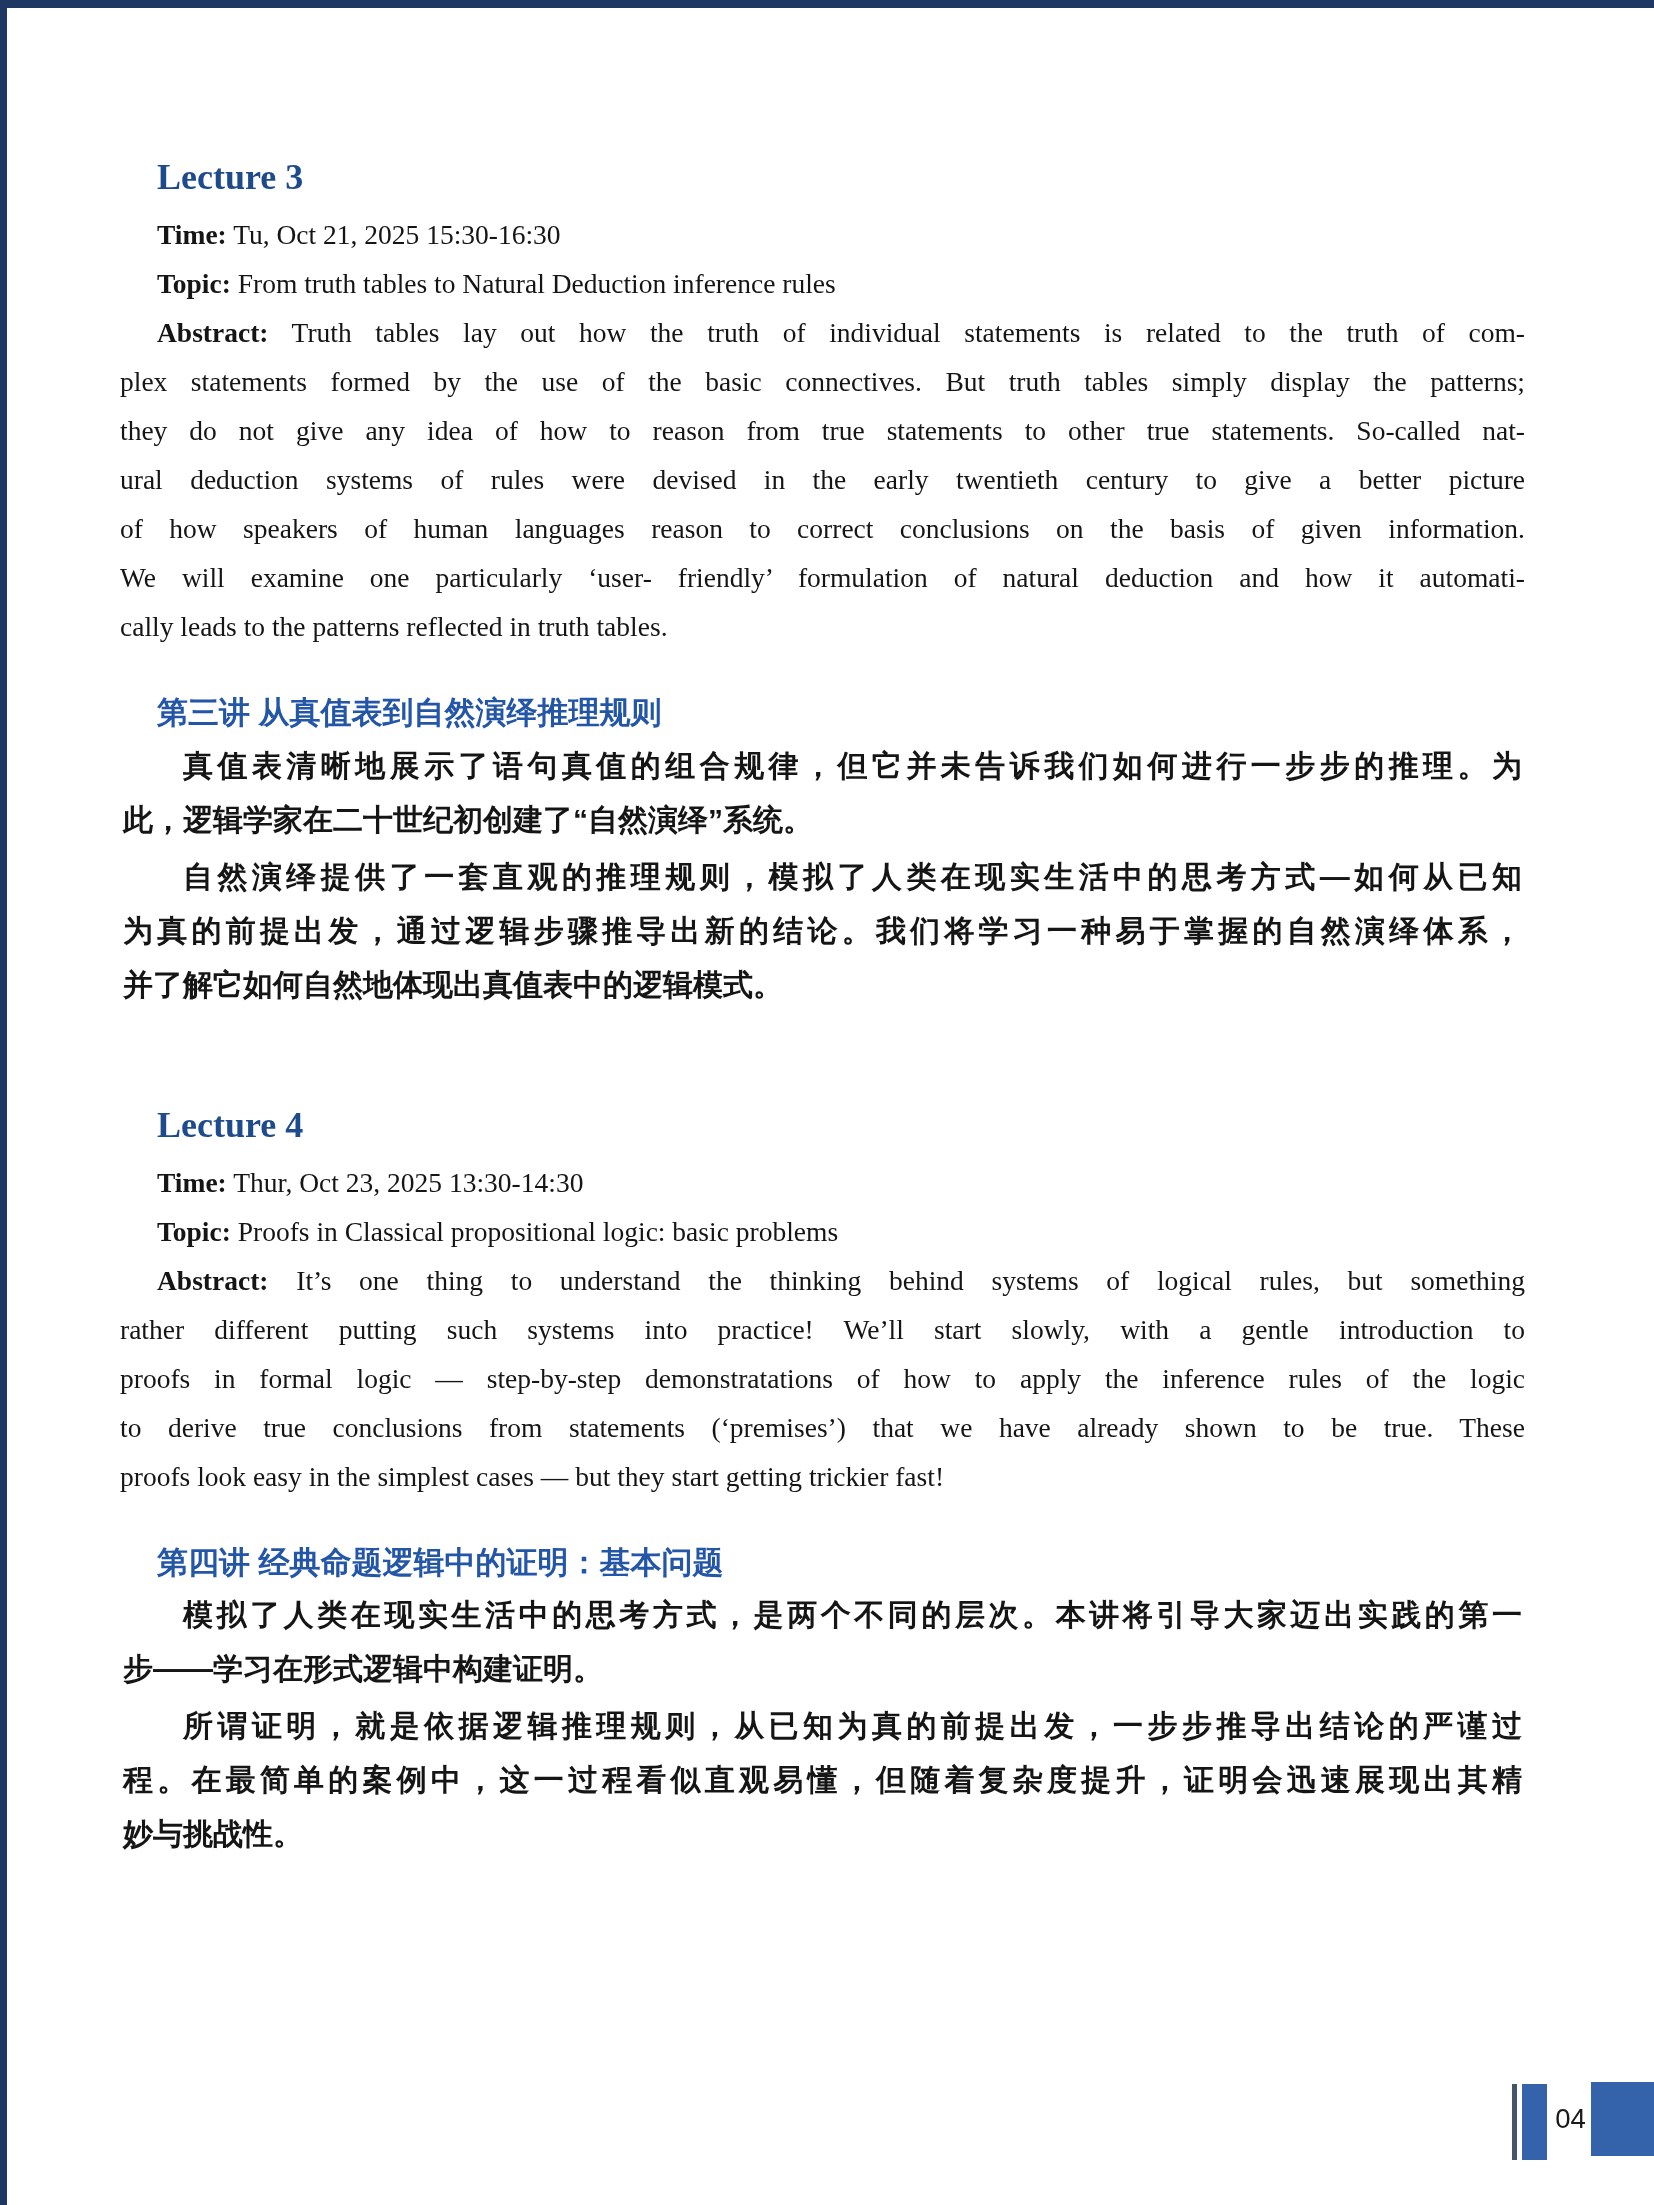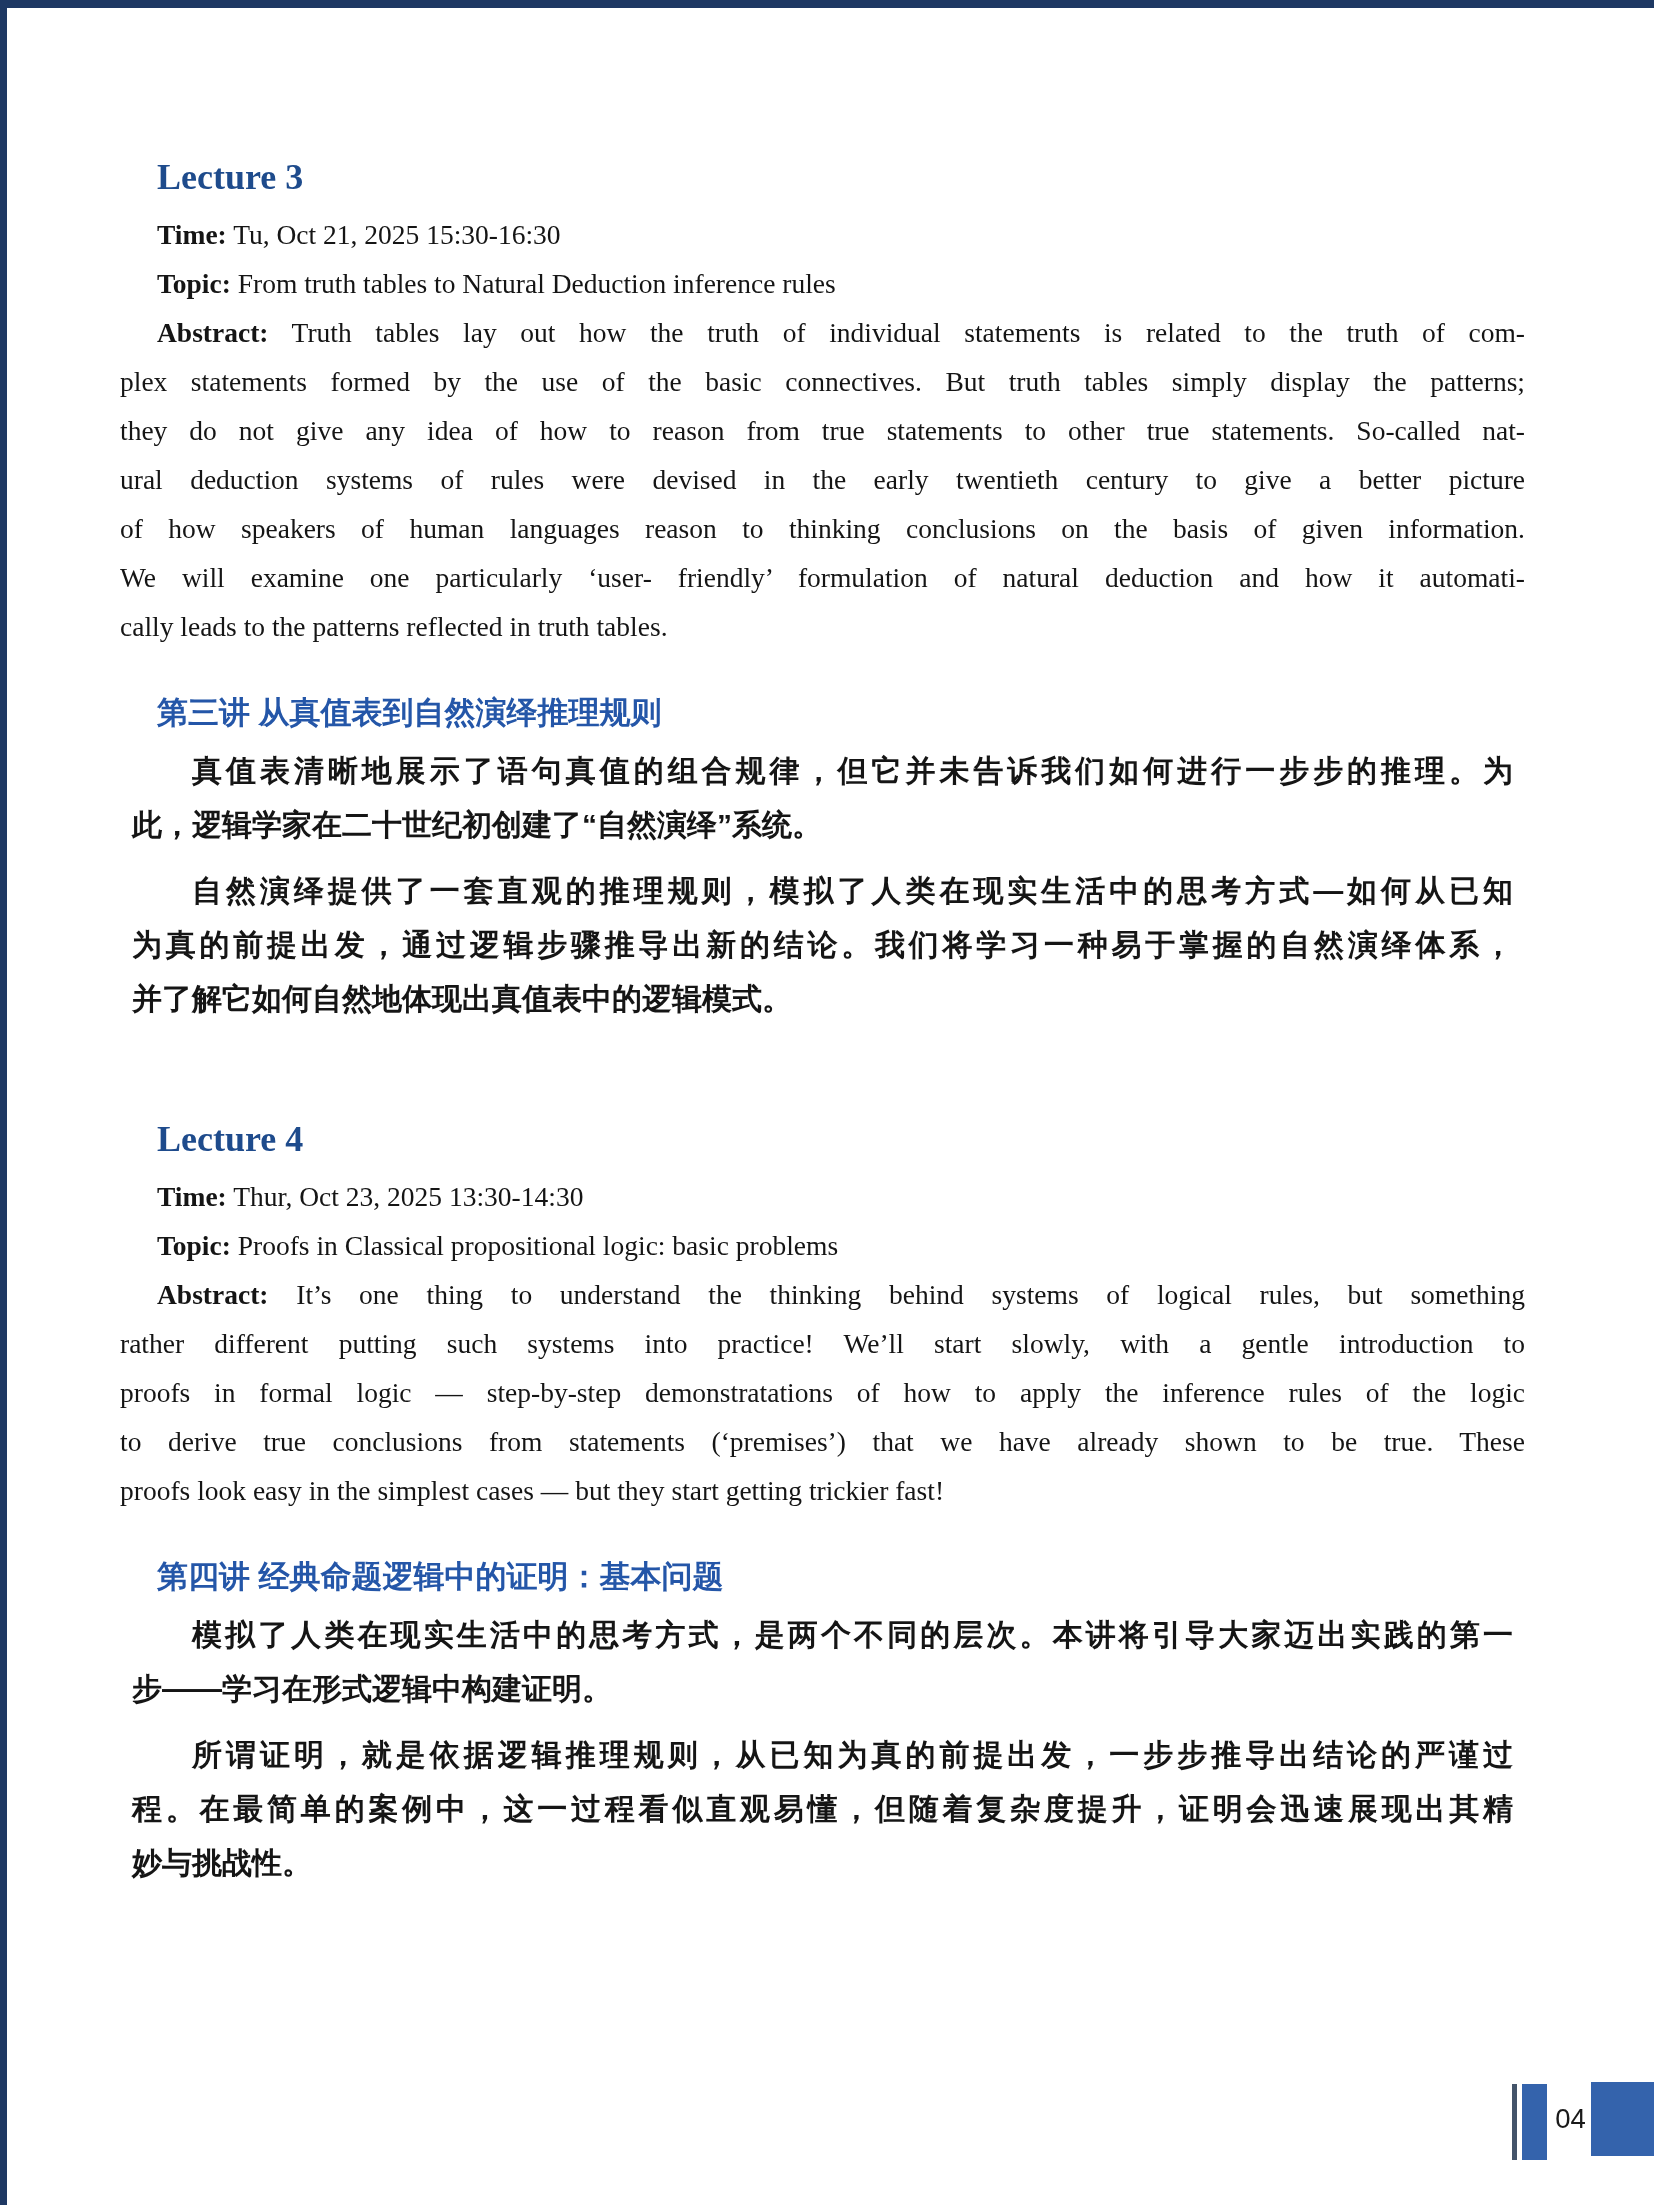--- a/index.html
+++ b/index.html
@@ -31,21 +31,21 @@
   .ab-lines > div{
     font-size:27.5px;line-height:49px;
     text-align:justify;text-align-last:justify;
   }
   .ab-lines > div:last-child{text-align:left;text-align-last:left;}
   .cn-h{
     font-size:31px;line-height:39px;margin:42px 0 6.5px 37px;
     color:var(--cn-blue);font-weight:bold;
     font-family:"Liberation Sans","DejaVu Sans",sans-serif;
   }
-  .cnp{margin:12px;font-family:"Liberation Sans","DejaVu Sans",sans-serif;font-weight:600;}
+  .cnp{margin:3px;font-family:"Liberation Sans","DejaVu Sans",sans-serif;font-weight:600;}
   .cnp > div{
     font-size:30px;line-height:54px;
     text-align:justify;text-align-last:justify;
   }
   .cnp > div:first-child{text-indent:60px;}
   .cnp > div:last-child{text-align:right;text-align-last:left;}
   .bar-thin{position:absolute;left:1512px;top:2084px;width:4.8px;height:76px;background:var(--bar-dark);}
   .bar-thick{position:absolute;left:1522px;top:2084px;width:25px;height:76px;background:var(--bar-blue);}
   .page-num{
     position:absolute;left:1551px;top:2103px;width:39px;
@@ -65,21 +65,21 @@
   <section>
     <h2 class="lec-title">Lecture 3</h2>
     <p class="meta"><b>Time:</b><span> Tu, Oct 21, 2025 15:30-16:30</span></p>
     <p class="meta"><b>Topic:</b><span> From truth tables to Natural Deduction inference rules</span></p>
     <div class="abstract">
       <div class="aline-first"><b>Abstract:</b><span> Truth tables lay out how the truth of individual statements is related to the truth of com-</span></div>
       <div class="ab-lines">
           <div>plex statements formed by the use of the basic connectives. But truth tables simply display the patterns;</div>
           <div>they do not give any idea of how to reason from true statements to other true statements. So-called nat-</div>
           <div>ural deduction systems of rules were devised in the early twentieth century to give a better picture</div>
-          <div>of how speakers of human languages reason to thinking conclusions on the basis of given information.</div>
+          <div>of how speakers of human languages reason to correct conclusions on the basis of given information.</div>
           <div>We will examine one particularly ‘user- friendly’ formulation of natural deduction and how it automati-</div>
           <div>cally leads to the patterns reflected in truth tables.</div>
         </div>
     </div>
     <h3 class="cn-h">第三讲 从真值表到自然演绎推理规则</h3>
     <div class="cnp">
         <div>真值表清晰地展示了语句真值的组合规律，但它并未告诉我们如何进行一步步的推理。为</div>
         <div>此，逻辑学家在二十世纪初创建了“自然演绎”系统。</div>
       </div>
     <div class="cnp">

